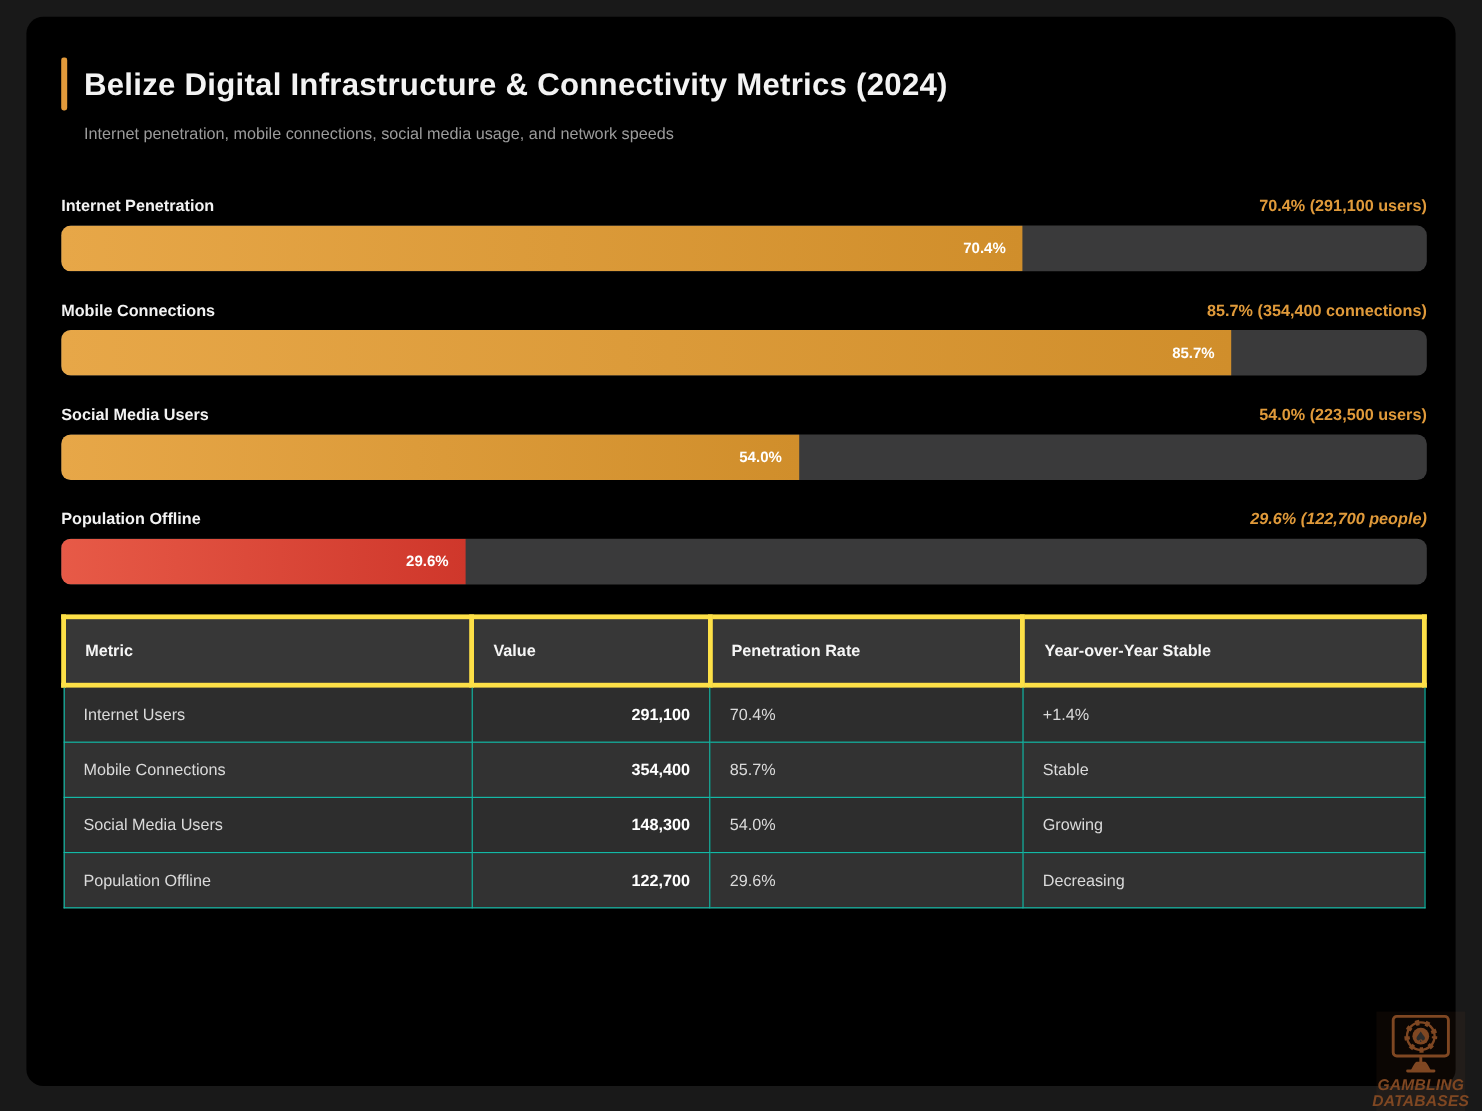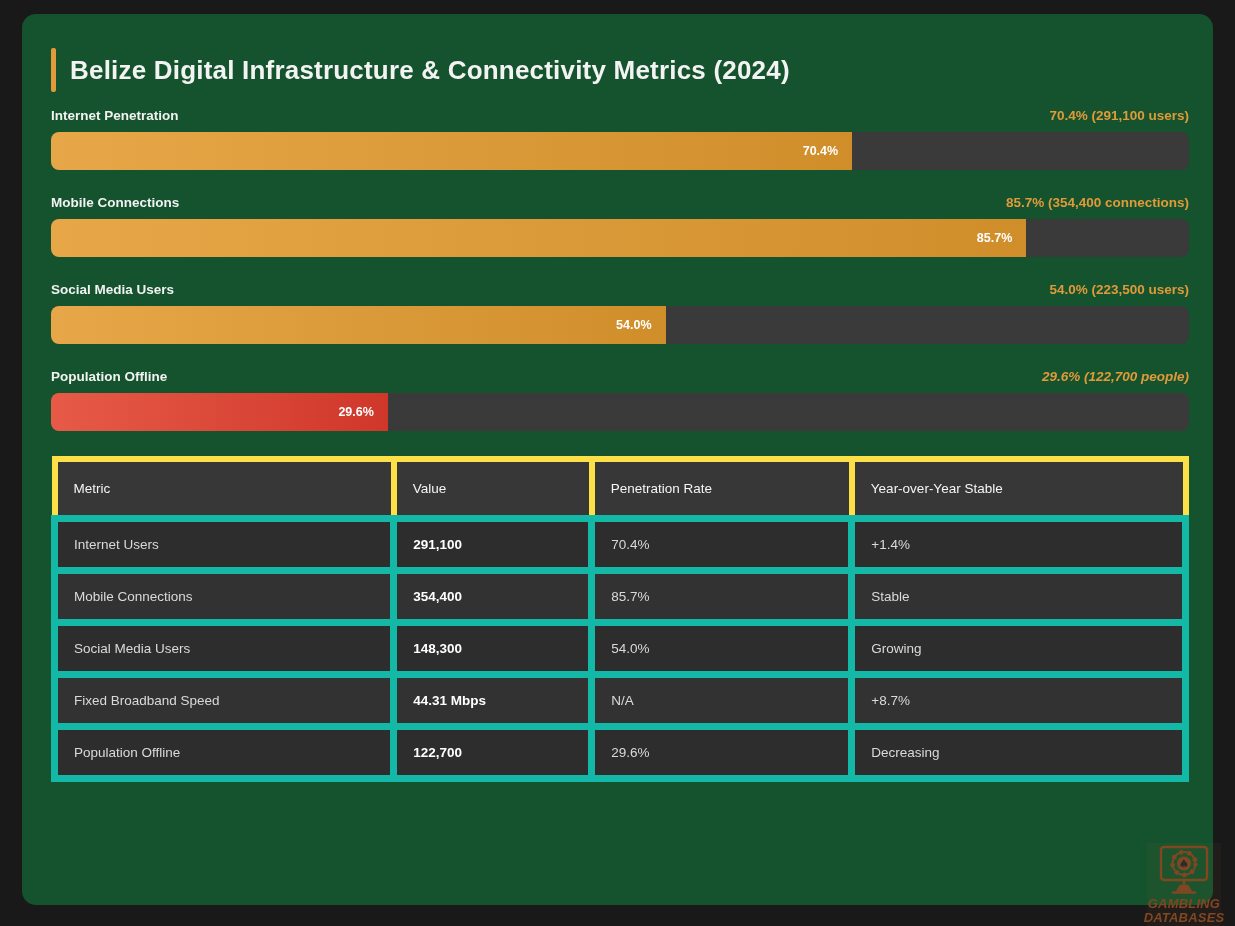--- a/index.html
+++ b/index.html
@@ -5,67 +5,68 @@
   html, body { margin: 0; padding: 0; }
   body {
     width: 1235px; height: 926px;
     background: #191919;
     font-family: "Liberation Sans", sans-serif;
     position: relative; overflow: hidden;
   }
   .card {
     position: absolute; left: 22px; top: 14px;
     width: 1191px; height: 891px;
-    background: #14532d; border-radius: 14px;
+    background: #000000; border-radius: 14px;
     padding: 34px 24px 0 29px; box-sizing: border-box;
   }
   .title-row { display: flex; align-items: stretch; }
   .accent-bar { width: 5px; border-radius: 2px; margin-right: 14px; }
   .page-title { font-size: 26px; font-weight: bold; color: #f3f3f3; margin: 0; line-height: 44px; letter-spacing: 0.2px; }
   .subtitle { margin: 12px 0 0 19px; font-size: 13.5px; color: #9b9b9b; }
 
-  .bars { margin-top: 16px; }
+  .bars { margin-top: 45px; }
   .bar-group { margin-bottom: 25px; }
   .bar-head { display: flex; justify-content: space-between; align-items: baseline; margin-bottom: 9px; }
   .bar-label { font-size: 13.5px; font-weight: bold; color: #f2f2f2; }
   .bar-value { font-size: 13.5px; font-weight: bold; }
   .bar-track { height: 38px; background: #3a3a3b; border-radius: 8px; overflow: hidden; }
   .bar-fill {
     height: 100%; display: flex; align-items: center; justify-content: flex-end;
     padding-right: 14px; box-sizing: border-box;
   }
   .bar-pct { font-size: 12.5px; font-weight: bold; color: #ffffff; white-space: nowrap; }
 
   .data-table { width: 100%; border-collapse: collapse; margin-top: 6px; table-layout: fixed; }
   .data-table th {
-    background: #373737; text-align: left; font-size: 13.5px; font-weight: normal;
-    color: #f5f5f5; padding: 19px 16px; border: 6px solid #fde047;
+    background: #373737; text-align: left; font-size: 13.5px; font-weight: bold;
+    color: #f5f5f5; padding: 19px 16px; border: 4px solid #fde047;
   }
-  .data-table td { font-size: 13.5px; color: #dadada; padding: 15px 16px; border: 7px solid #14b8a6; }
+  .data-table td { font-size: 13.5px; color: #dadada; padding: 15px 16px; border: 1px solid #14b8a6; }
   .data-table tbody tr:nth-child(odd) { background: #2d2d2d; }
   .data-table tbody tr:nth-child(even) { background: #323232; }
-  .data-table td.col-value { font-weight: bold; color: #ffffff; }
+  .data-table td.col-value { font-weight: bold; color: #ffffff; text-align: right; }
 
   .watermark {
     position: absolute; left: 1147px; top: 843px; width: 74px; height: 83px;
     display: flex; flex-direction: column; align-items: center;
     background: rgba(185, 110, 45, 0.06);
   }
   .wm-icon { margin-top: 2px; }
   .wm-text { font-size: 13px; font-weight: 800; letter-spacing: 0.2px; line-height: 13.5px; color: #7f4722; font-style: italic; }
 </style>
 </head>
 <body>
 
 <div class="card">
 
   <div class="title-row">
     <div class="accent-bar" style="background: rgb(226, 154, 59);"></div>
     <h1 class="page-title">Belize Digital Infrastructure &amp; Connectivity Metrics (2024)</h1>
   </div>
+  <div class="subtitle">Internet penetration, mobile connections, social media usage, and network speeds</div>
 
   <div class="bars" id="bars">
       <div class="bar-group">
         <div class="bar-head">
           <span class="bar-label">Internet Penetration</span>
           <span class="bar-value" style="color: rgb(224, 154, 58); text-align: center;">70.4% (291,100 users)</span>
         </div>
         <div class="bar-track" style="background: rgb(58, 58, 59);">
           <div class="bar-fill" style="width: 70.4%; background: linear-gradient(90deg, rgb(231, 167, 72), rgb(208, 142, 43));">
             <span class="bar-pct">70.4%</span>
@@ -135,26 +136,20 @@
           <td class="col-rate">85.7%</td>
           <td class="col-yoy">Stable</td>
         </tr>
         <tr>
           <td class="col-metric">Social Media Users</td>
           <td class="col-value">148,300</td>
           <td class="col-rate">54.0%</td>
           <td class="col-yoy">Growing</td>
         </tr>
         <tr>
-          <td class="col-metric">Fixed Broadband Speed</td>
-          <td class="col-value">44.31 Mbps</td>
-          <td class="col-rate">N/A</td>
-          <td class="col-yoy">+8.7%</td>
-        </tr>
-        <tr>
           <td class="col-metric">Population Offline</td>
           <td class="col-value">122,700</td>
           <td class="col-rate">29.6%</td>
           <td class="col-yoy">Decreasing</td>
         </tr>
       </tbody>
   </table>
 
 </div>
 

